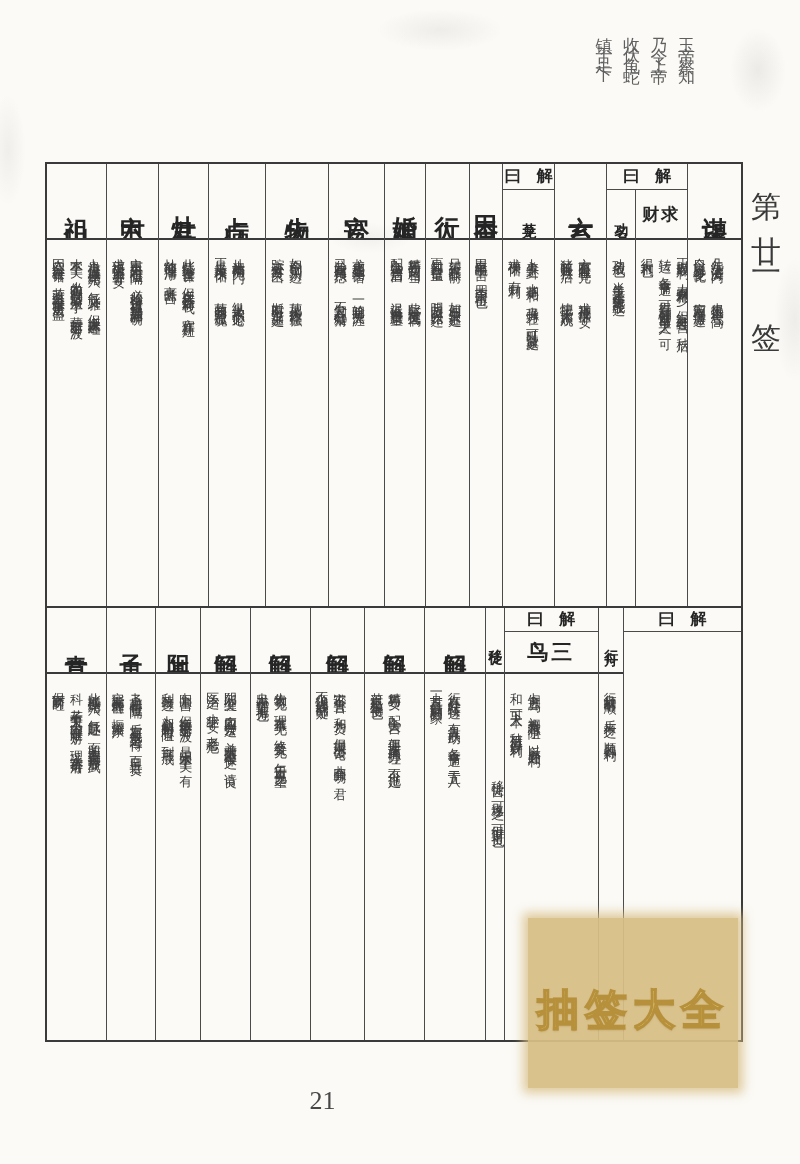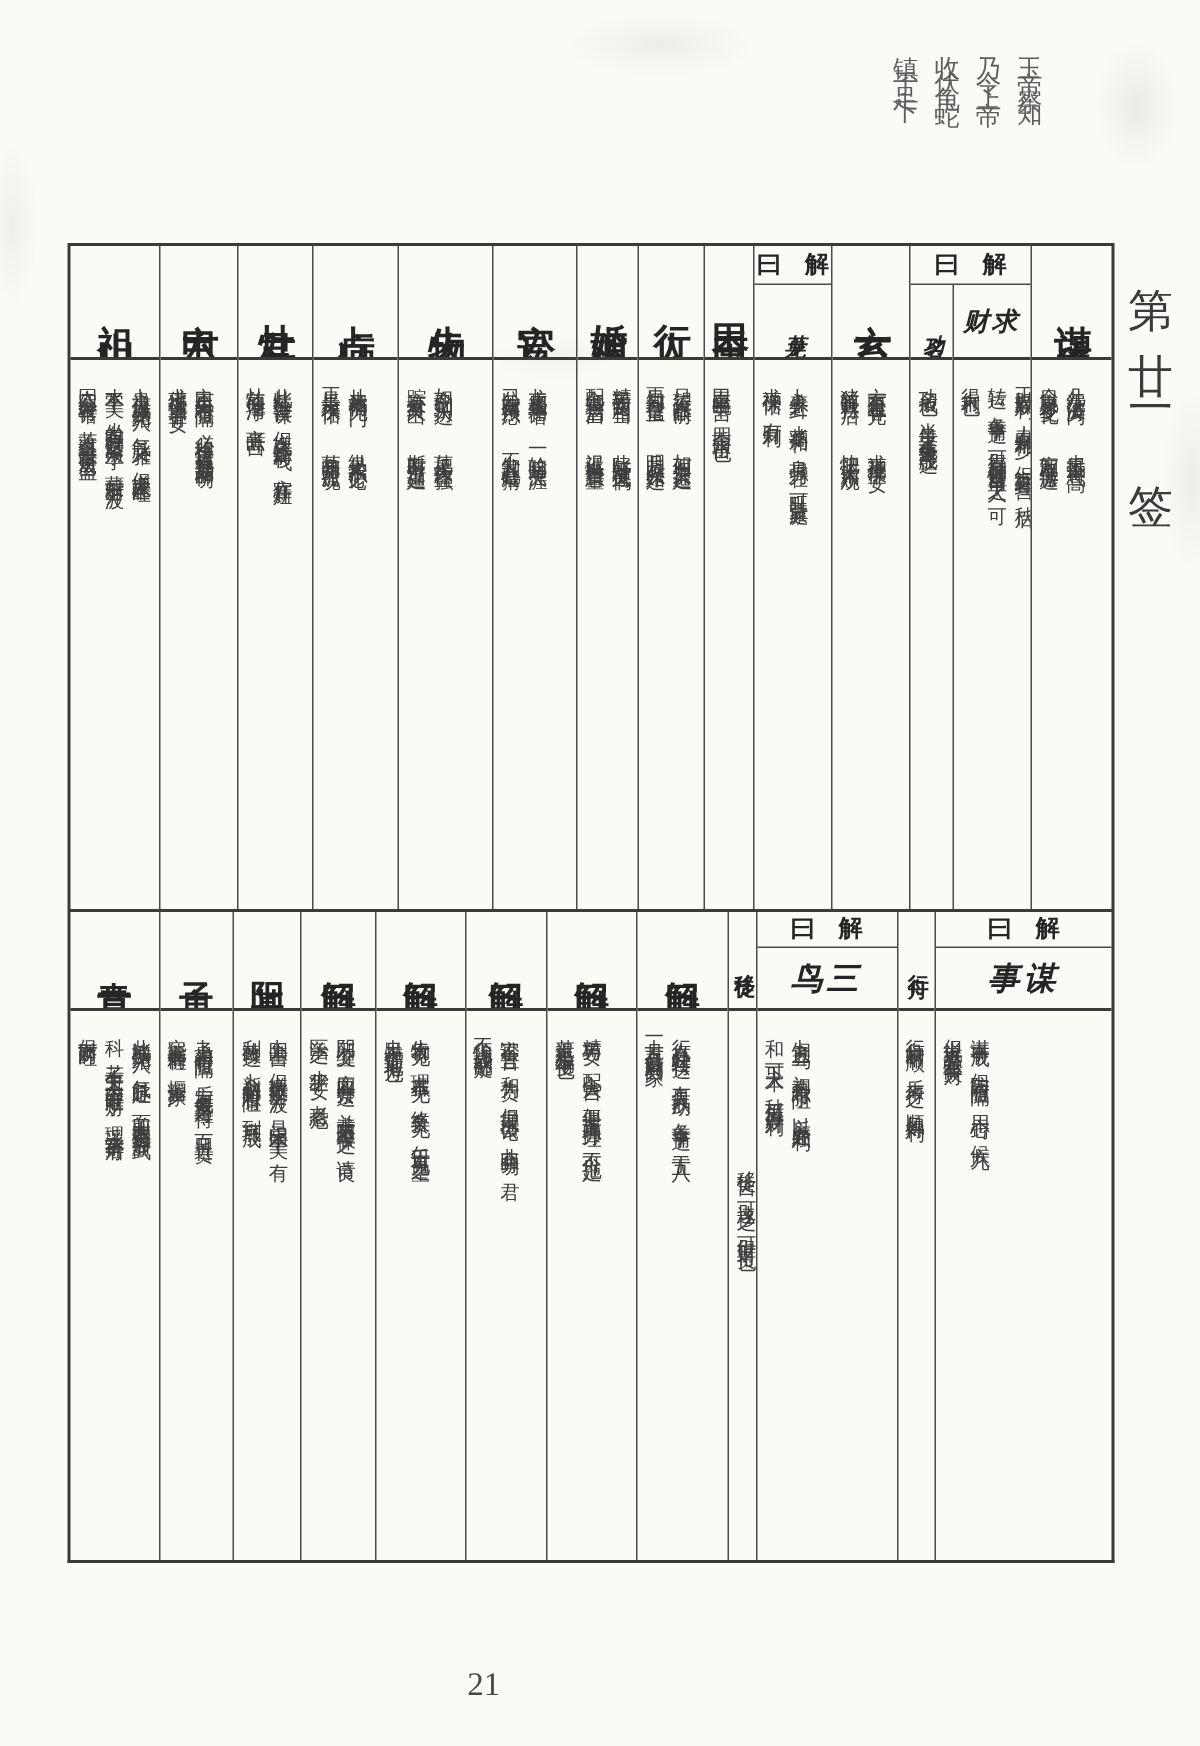--- a/index.html
+++ b/index.html
@@ -28,40 +28,40 @@
   .tbl { display:flex; flex-direction:row-reverse; border:2.5px solid #3a3a3a; }
   .tbl.upper { height:446px; }
   .tbl.lower { height:434px; border-top:none; }
   .col, .subcol { display:flex; flex-direction:column; border-left:1px solid #4a4a4a; min-width:0; }
   .col:last-child, .subcol:last-child { border-left:none; }
   .gbody { flex:1; display:flex; flex-direction:row-reverse; min-height:0; }
   .hdr { flex:0 0 76px; border-bottom:2px solid #3a3a3a; display:flex; align-items:center; justify-content:center; overflow:hidden; }
   .lower .hdr { flex:0 0 66px; }
   .span-hdr { flex:0 0 26px; border-bottom:1px solid #4a4a4a; display:flex; align-items:center; justify-content:center; font-size:16px; font-weight:700; color:#252525; overflow:hidden; }
   .lower .span-hdr { flex:0 0 24px; }
-  .sub-hdr { flex:0 0 50px; border-bottom:2px solid #3a3a3a; display:flex; align-items:center; justify-content:center; overflow:hidden;font-style:italic; }
+  .sub-hdr { flex:0 0 50px; border-bottom:2px solid #3a3a3a; display:flex; align-items:center; justify-content:center; overflow:hidden; }
   .lower .sub-hdr { flex:0 0 42px; }
   .vh { writing-mode:vertical-rl; font-size:25px; font-weight:700; letter-spacing:5px; color:#252525; }
   .lower .vh { font-size:23px; letter-spacing:4px; }
   .vh-sm { writing-mode:vertical-rl; font-size:14px; font-weight:700; letter-spacing:2px; color:#252525; }
   .hh { font-size:17px; font-weight:700; letter-spacing:2px; color:#252525; }
   .lower .hh { font-size:21px; letter-spacing:3px; }
   .cbody { flex:1; overflow:hidden; padding:8px 2px 4px; }
   .cbody.lowstart { padding-top:96px; }
   .vtext { writing-mode:vertical-rl; white-space:pre-line; height:100%; font-size:13px; letter-spacing:2px; line-height:1.38; color:#3e3e3e; }
   .watermark {
     position:absolute; left:528px; top:918px; width:210px; height:170px;
     background:rgba(216,190,134,.94); box-shadow:0 0 10px 5px rgba(216,190,134,.8);
     display:flex; align-items:center; justify-content:center;
   }
   .watermark span {
     padding-top:14px; font-size:42px; font-weight:700; letter-spacing:6px;
     color:#edd382; -webkit-text-stroke:1.5px #b6903a; text-shadow:0 1px 2px rgba(140,105,40,.55);
   }
-  .pagenum { position:absolute; top:1086px; left:0; width:645px; text-align:center; font-size:22px; color:#474747;margin-top:24px; }
+  .pagenum { position:absolute; top:1086px; left:0; width:645px; text-align:center; font-size:26px; color:#474747; }
 </style>
 </head>
 <body>
 
 <div class="page">
 
   <div class="quote">玉帝察知，
 乃令上帝
 收伏龟蛇，
 镇于足下。</div>
@@ -221,29 +221,20 @@
       </div>
     </div>
 
     <div class="tbl lower">
 
       <div class="col" style="flex:120 0 0">
         <div class="span-hdr">
             <span>曰　解</span>
           </div>
         <div class="gbody">
-          <div class="subcol" style="flex:60 0 0">
-            <div class="sub-hdr">
-                <span class="hh">事谋</span>
-              </div>
-            <div class="cbody">
-                <div class="vtext">谋事有成　但防同有阻隔　用心窍　候六九
-但肖猴者恐惹官非失财</div>
-              </div>
-          </div>
         </div>
       </div>
 
       <div class="col" style="flex:25 0 0">
         <div class="hdr">
             <span class="vh-sm">行舟</span>
           </div>
         <div class="cbody">
             <div class="vtext">行舟初时不顺　后来行之　顺风得利</div>
           </div>
@@ -351,15 +342,18 @@
           </div>
         <div class="cbody">
             <div class="vtext">此地横龙结穴　气脉足旺　面前大案朝拱葬后显武
 科　若子午未丑二山分金定旺财丁　理妥水字葬后可
 保财丁两旺</div>
           </div>
       </div>
     </div>
   </div>
 
+  <div class="watermark">
+    <span>抽签大全</span>
+  </div>
 
   <div class="pagenum">21</div>
 </div>
 
 </body></html>

